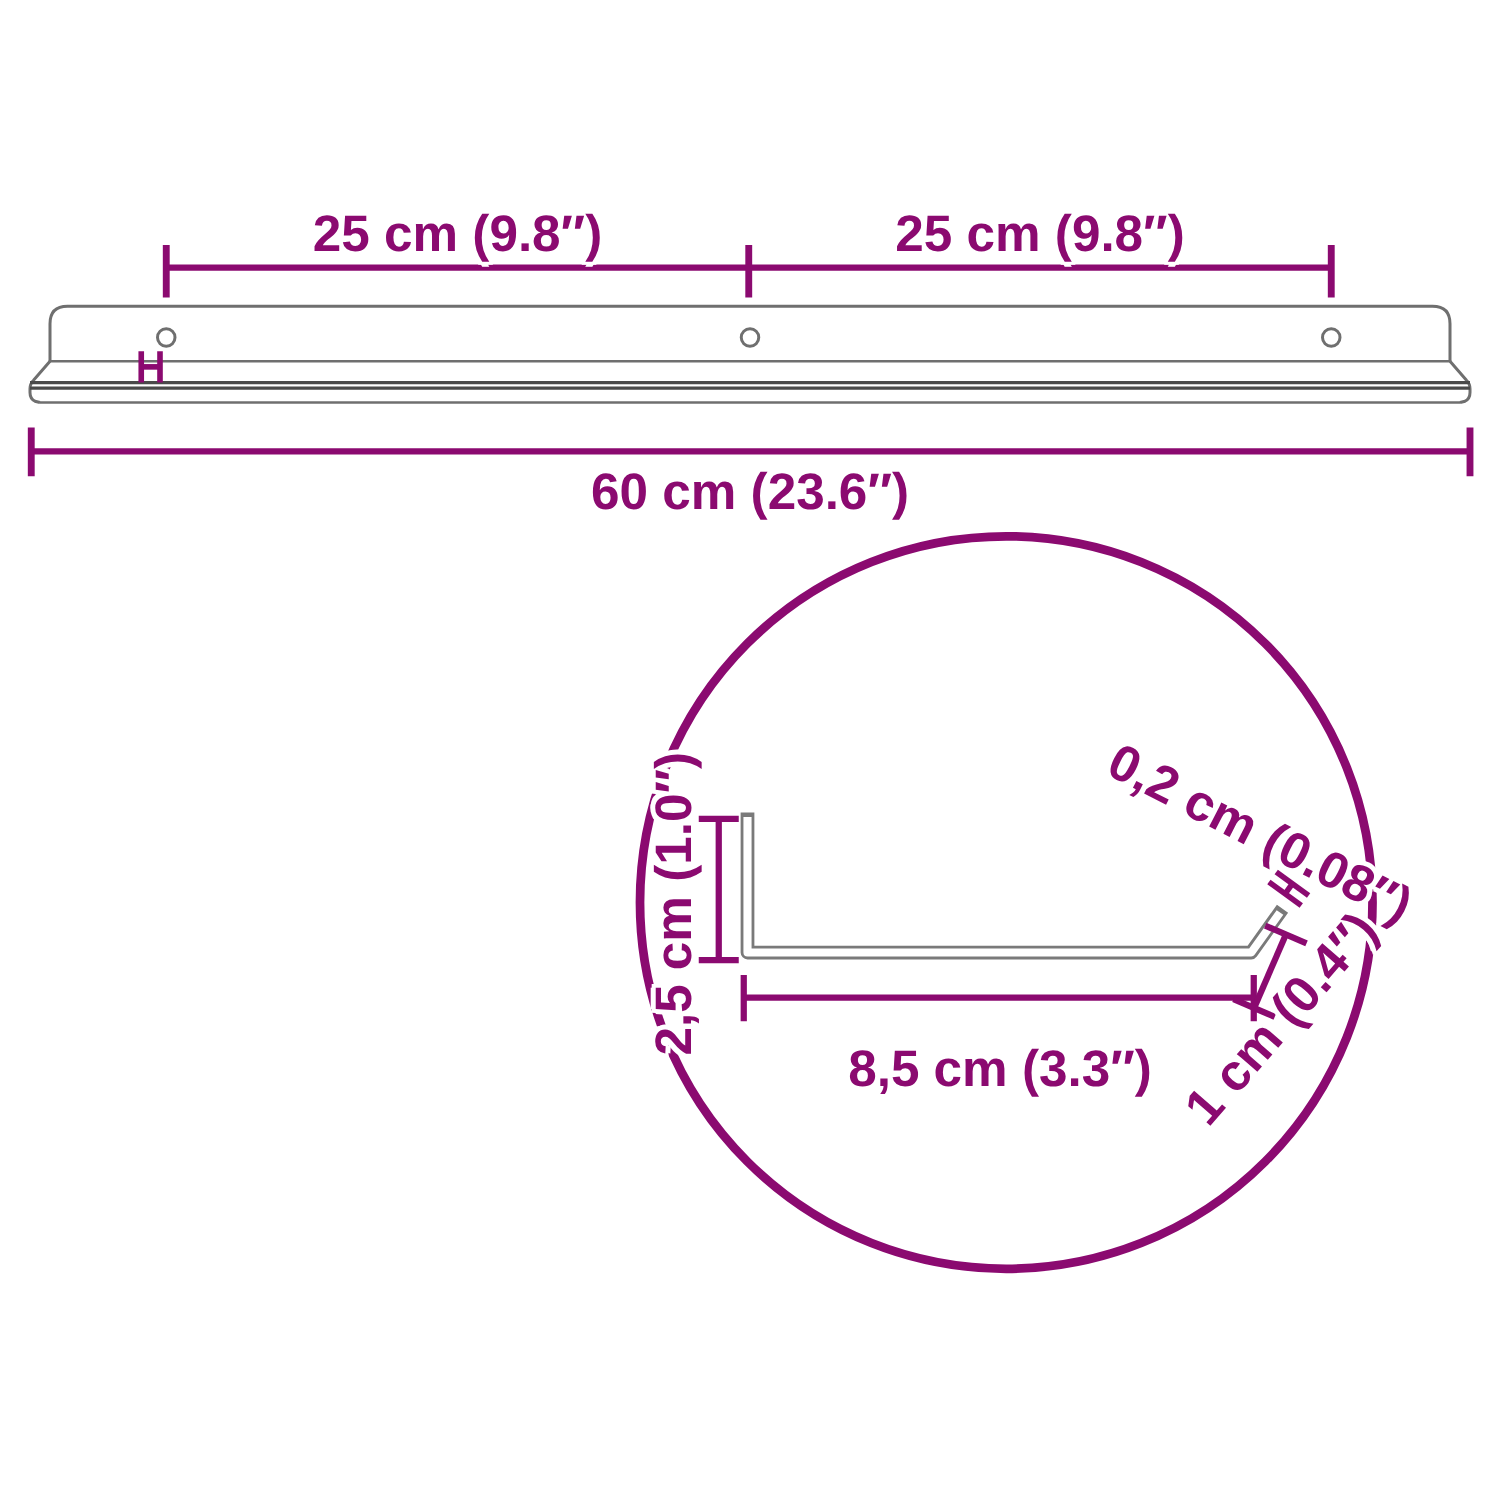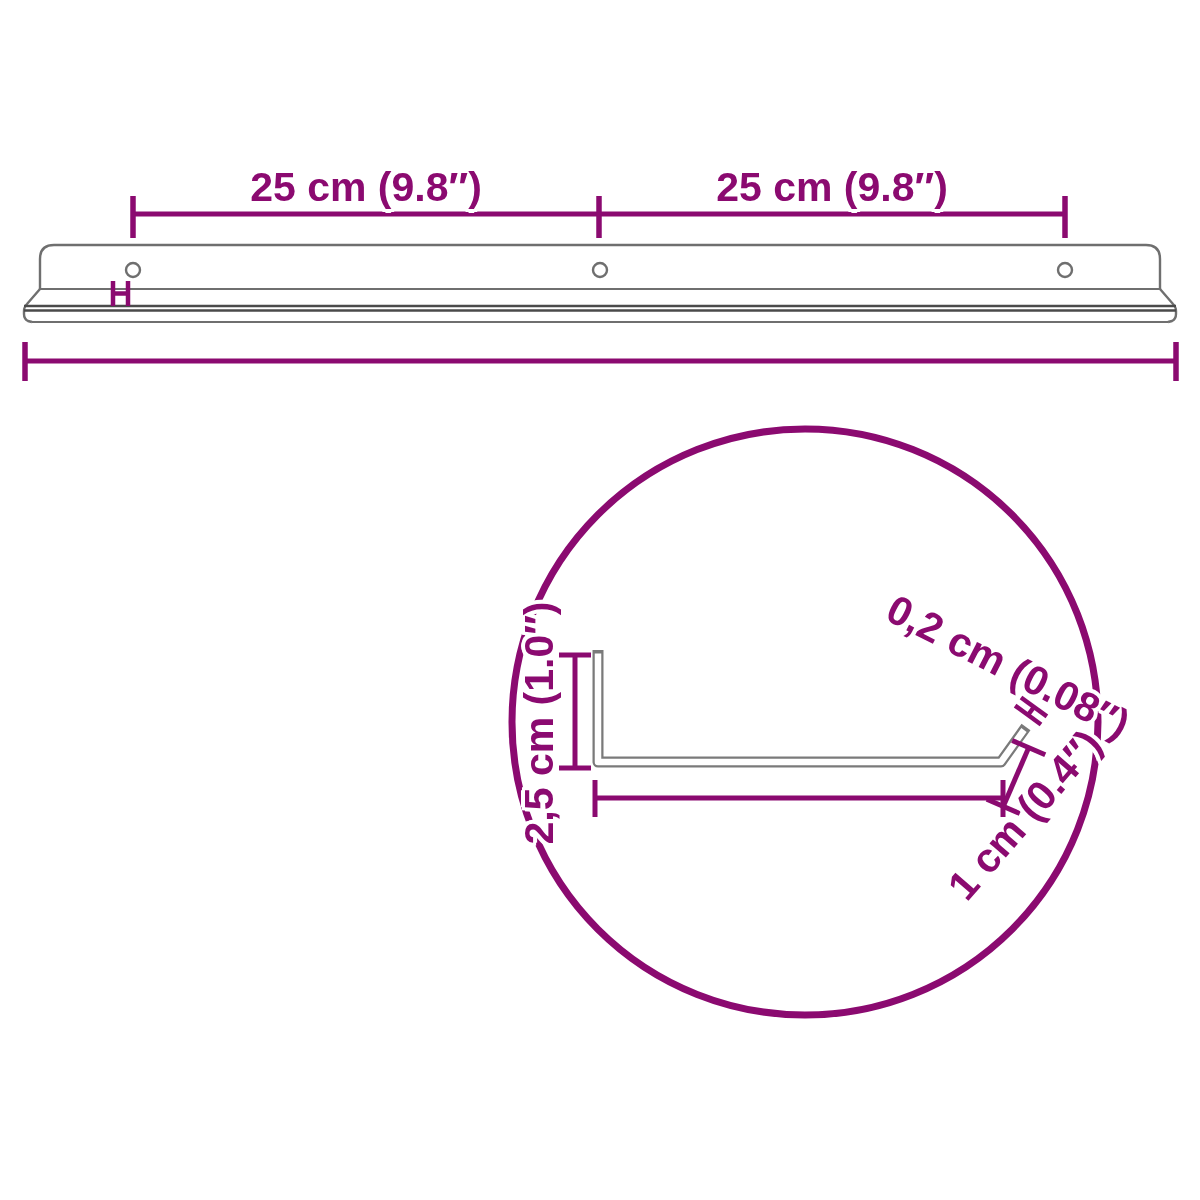--- a/index.html
+++ b/index.html
@@ -102,20 +102,22 @@
         <path d="M 32,-18 L 32,18"></path>
       </g>
     </g>
   </svg>
 
   <div class="dim-label" style="left:366px;top:187px;">25 cm (9.8″)</div>
 
   <div class="dim-label" style="left:832px;top:187px;">25 cm (9.8″)</div>
 
 
+  <div class="dim-label" style="left:600px;top:394px;">60 cm (23.6″)</div>
 
   <div class="dim-label rot-neg90" style="left:539px;top:723px;">2,5 cm (1.0″)</div>
 
   <div class="dim-label rot-pos27" style="left:1008px;top:667px;">0,2 cm (0.08″)</div>
 
+  <div class="dim-label" style="left:800px;top:855px;">8,5 cm (3.3″)</div>
 
   <div class="dim-label rot-neg49" style="left:1025px;top:815px;">1 cm (0.4″)</div>
 </div>
 
 </body></html>

